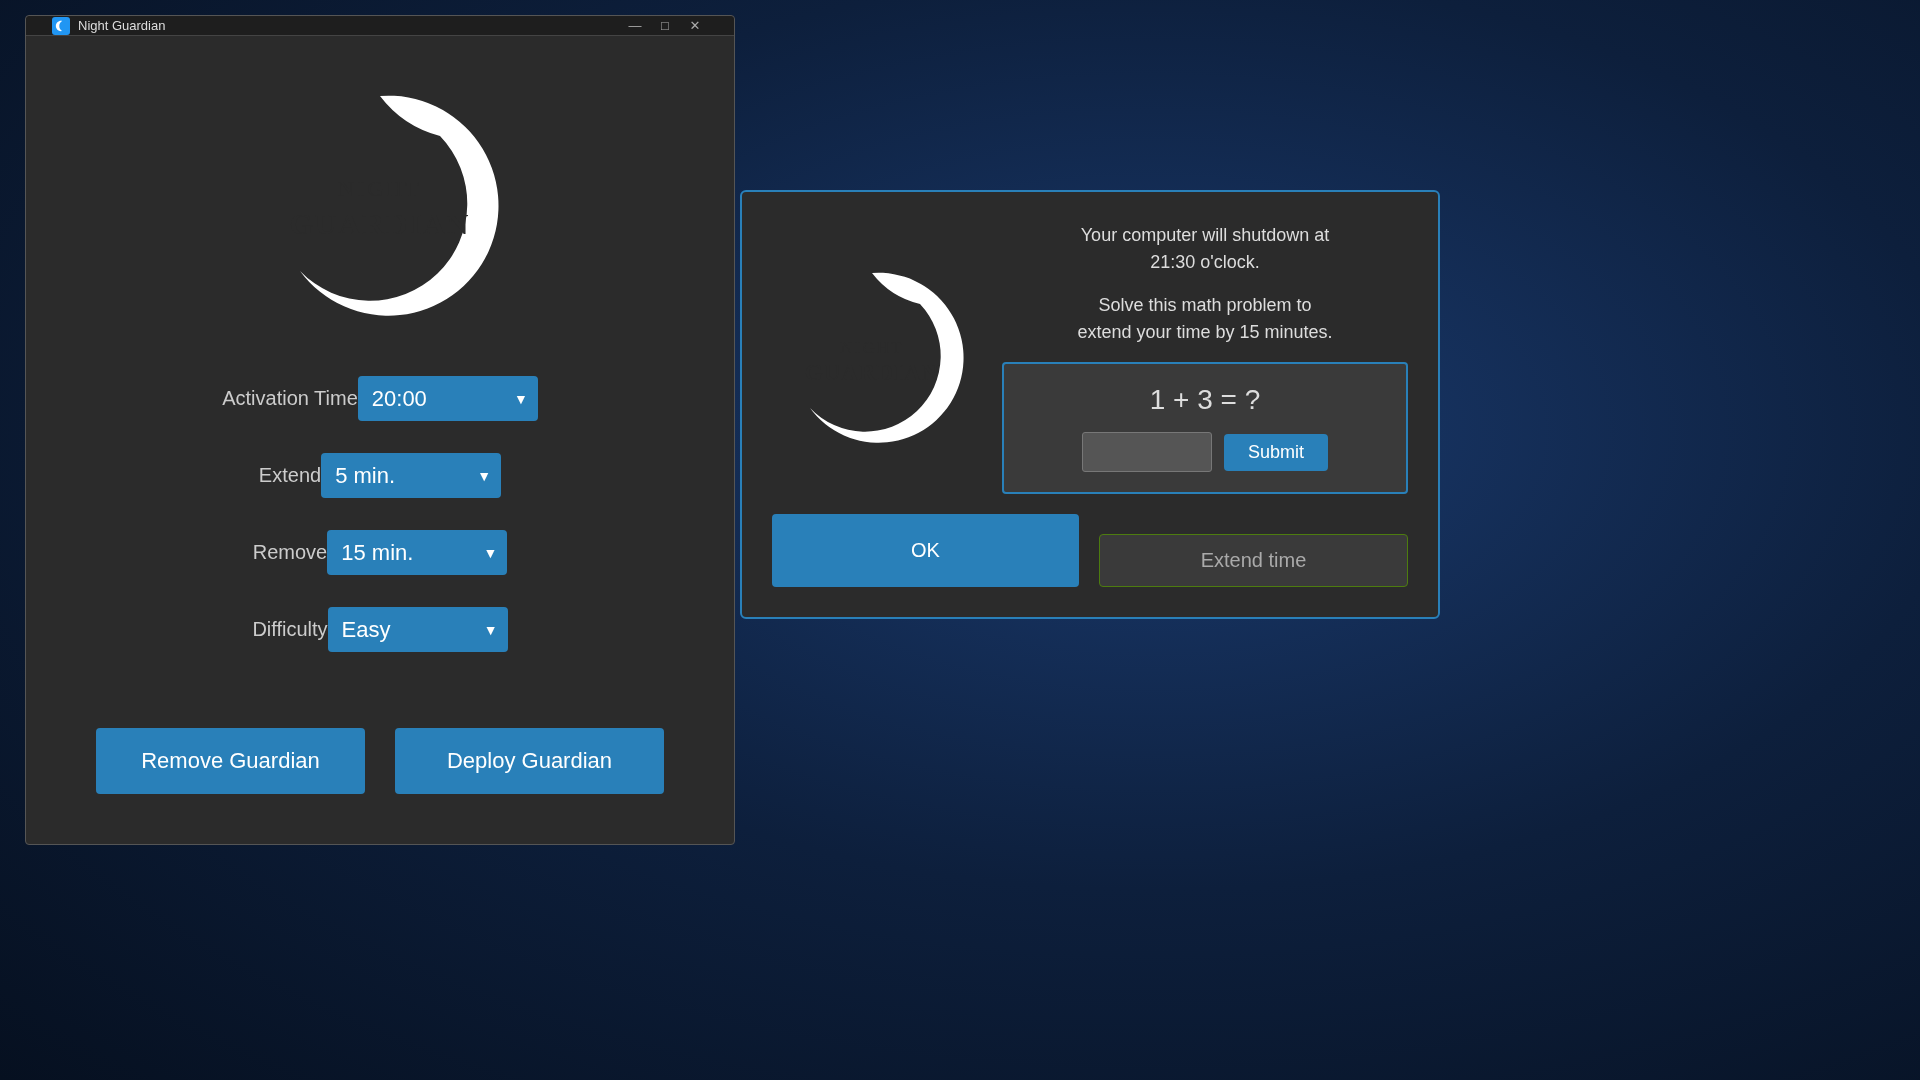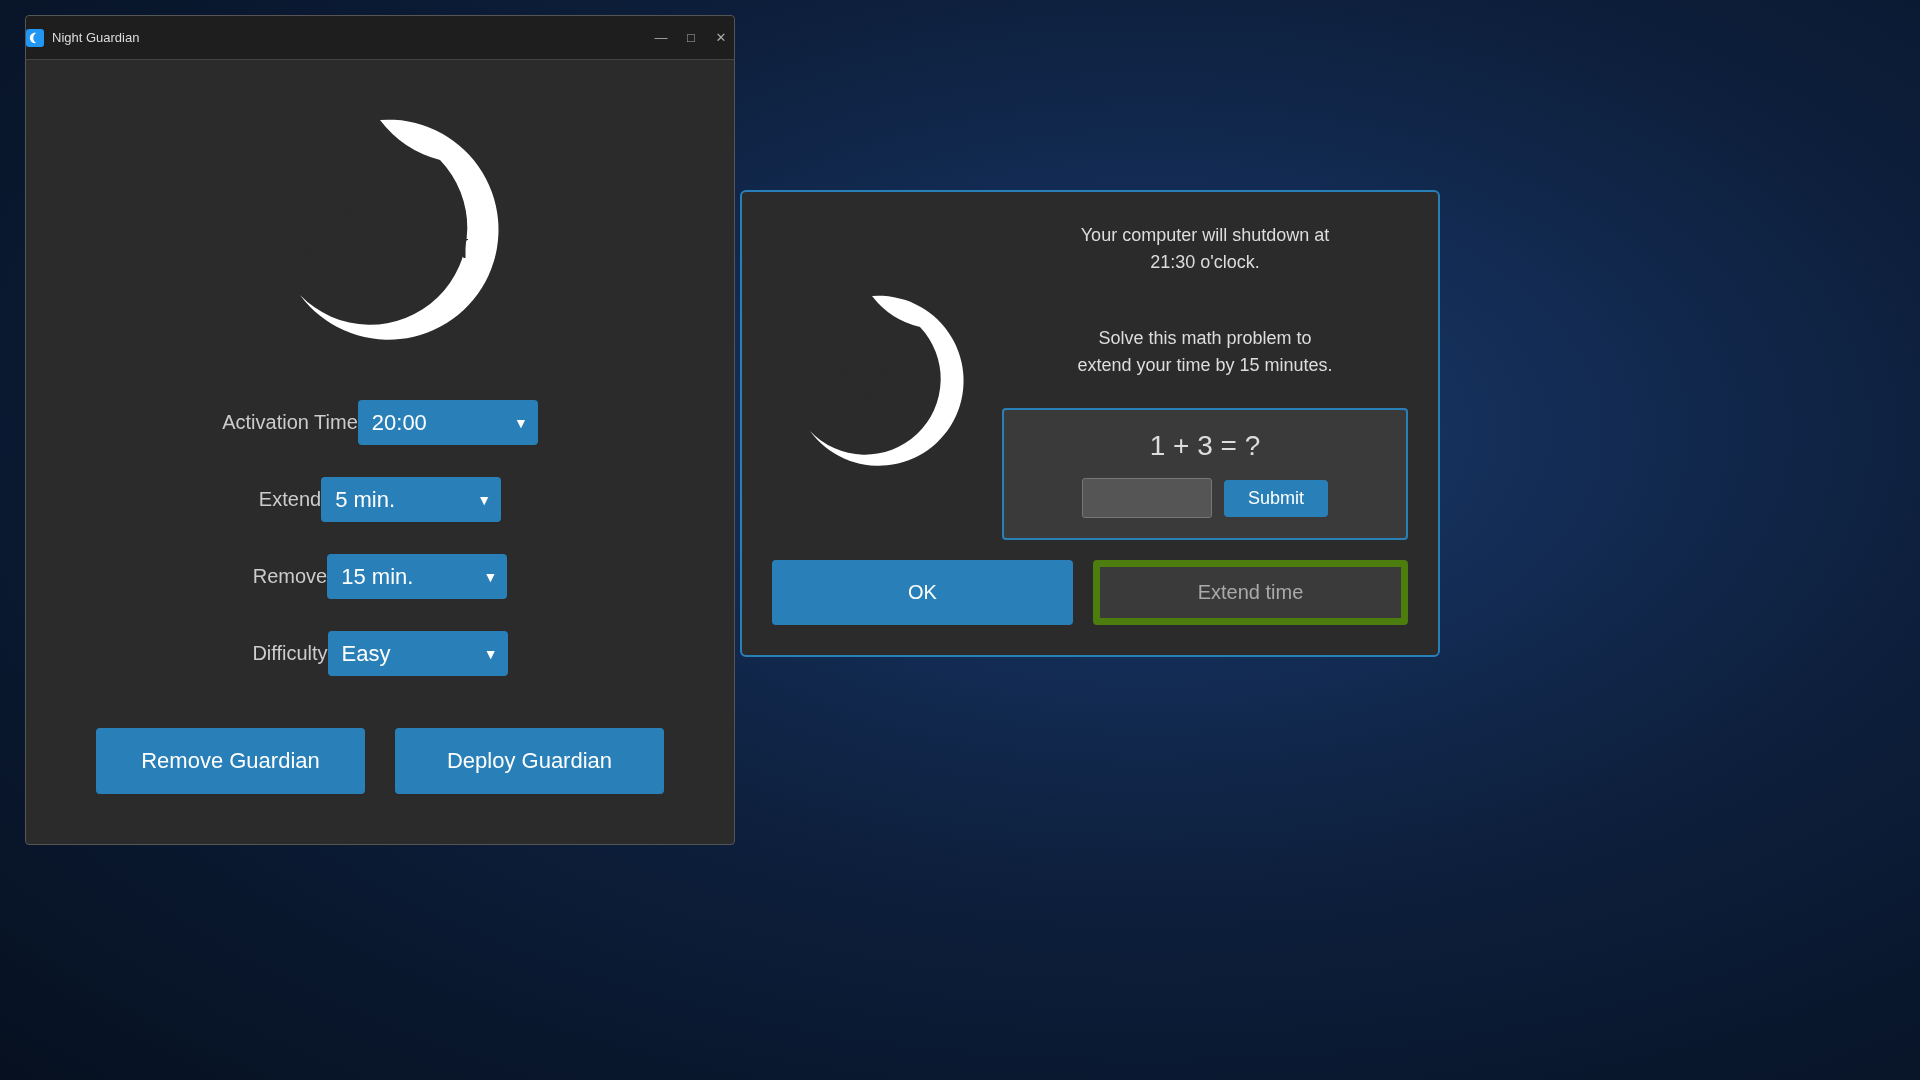--- a/index.html
+++ b/index.html
@@ -37,24 +37,24 @@
       background: #2b2b2b;
       border: 1px solid #555;
       border-radius: 4px;
       z-index: 10;
       display: flex;
       flex-direction: column;
     }
 
     .title-bar {
       background: #1e1e1e;
-      height: 44px;
-      display: flex;
-      align-items: center;
-      padding: 0 0;
+      height: 20px;
+      display: flex;
+      align-items: center;
+      padding: 0 26px;
       border-bottom: 1px solid #444;
       border-radius: 4px 4px 0 0;
       flex-shrink: 0;
     }
 
     .title-bar-icon {
       width: 18px;
       height: 18px;
       background: #2196f3;
       border-radius: 3px;
@@ -220,39 +220,38 @@
     .dialog-logo {
       width: 200px;
       height: 200px;
       flex-shrink: 0;
     }
 
     .dialog-info {
       flex: 1;
       display: flex;
       flex-direction: column;
-      gap: 29px;
+      gap: 16px;
       align-items: flex-start;
     }
 
     .dialog-shutdown-text {
       color: #ddd;
       font-size: 18px;
       line-height: 1.5;
       text-align: center;
       width: 100%;
     }
 
     .dialog-extend-text {
       color: #ddd;
       font-size: 18px;
       line-height: 1.5;
       text-align: center;
       width: 100%;
-      margin-top: 20px;
     }
 
     .dialog-math-box {
       background: #3a3a3a;
       border: 2px solid #2980b9;
       border-radius: 4px;
       padding: 20px 24px;
       width: 100%;
       display: flex;
       flex-direction: column;
@@ -309,25 +308,26 @@
       border-radius: 4px;
       padding: 14px 10px;
       font-size: 20px;
       cursor: pointer;
     }
 
     .dialog-extend-btn {
       flex: 1;
       background: #3a3a3a;
       color: #aaa;
-      border: 7px solid #4d7c0f;
+      border: 1px solid #4d7c0f;
       border-radius: 4px;
       padding: 14px 10px;
       font-size: 20px;
       cursor: pointer;
+      margin-top: 20px;
     }
 
     
     .moon-svg {
       width: 100%;
       height: 100%;
     }
   </style>
 </head>
 <body>

